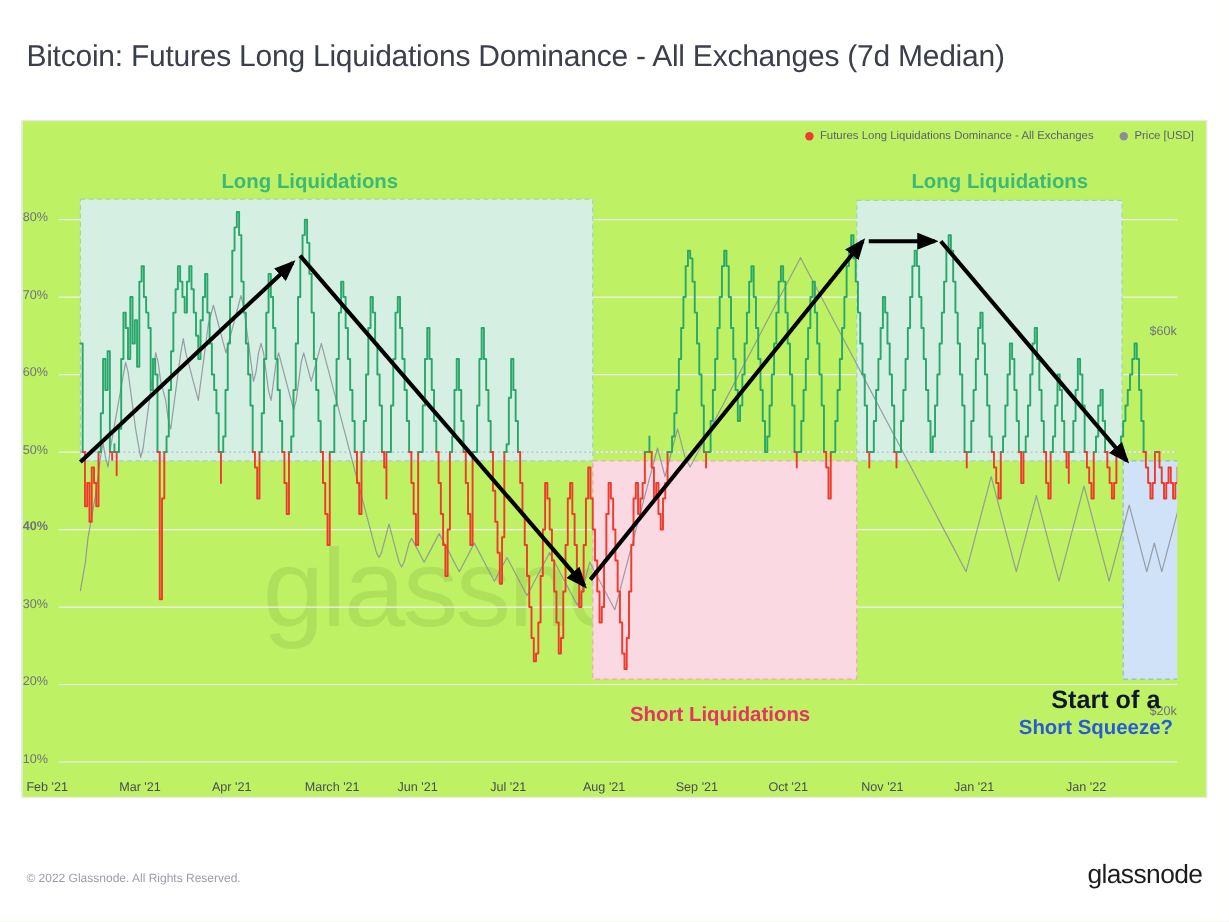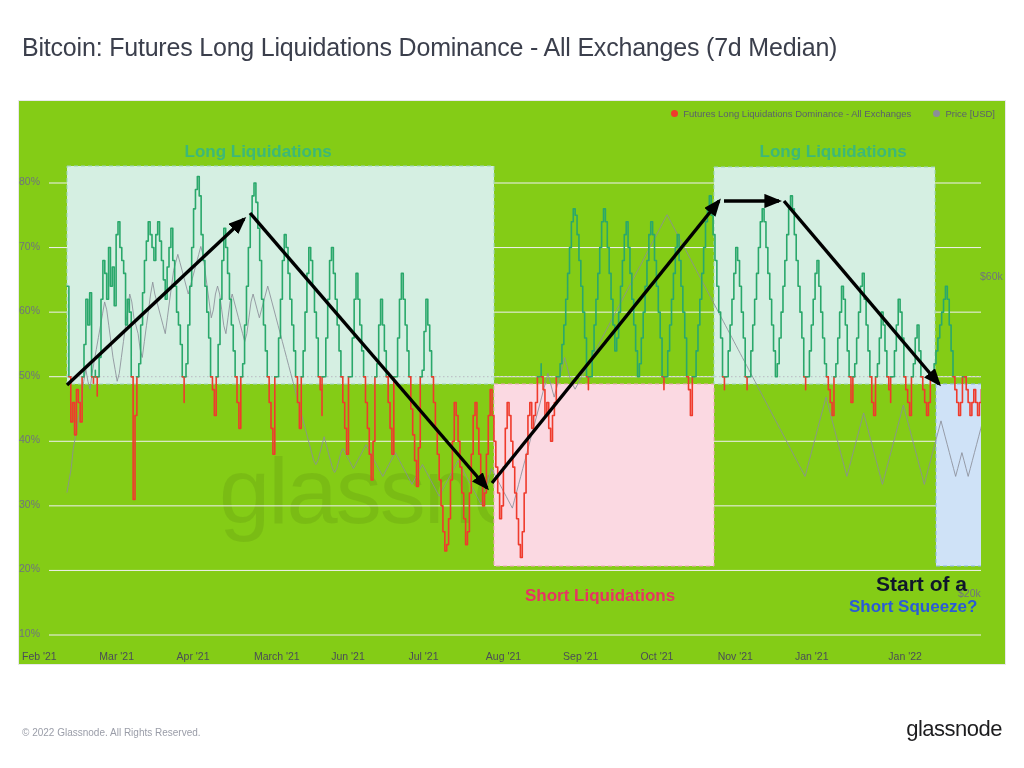--- a/index.html
+++ b/index.html
@@ -14,21 +14,21 @@
   .chart-title{
     position:absolute; left:22px; top:33px;
     font-size:25px; font-weight:400; color:#3b3f4c;
     letter-spacing:-0.2px; white-space:nowrap;
   }
 
   
   .panel{
     position:absolute; left:18px; top:100px;
     width:988px; height:565px;
-    border:1px solid #e8e8ec; background:#84cc16;
+    border:1px solid #e8e8ec; background:#bef264;
   }
 
   
   .legend{
     position:absolute; right:10px; top:7px;
     display:flex; align-items:center; gap:22px;
     font-size:9.5px; color:#5a5f6e;
   }
   .legend-item{ display:flex; align-items:center; gap:5px; white-space:nowrap; }
   .dot{ width:7px; height:7px; border-radius:50%; display:inline-block; }
@@ -200,41 +200,41 @@
           </g>
       </svg>
     </div>
   </div>
 
   <div id="ylabels">
       <div class="ylab" style="left: 8px; top: 175px;">80%</div>
       <div class="ylab" style="left: 8px; top: 239.571px;">70%</div>
       <div class="ylab" style="left: 8px; top: 304.143px;">60%</div>
       <div class="ylab" style="left: 8px; top: 368.714px;">50%</div>
-      <div class="ylab" style="left: 8px; top: 433.286px;">40%</div>
+      <div class="ylab" style="left: 8px; top: 433.286px; font-weight: bold;">40%</div>
       <div class="ylab" style="left: 8px; top: 497.857px;">30%</div>
       <div class="ylab" style="left: 8px; top: 562.429px;">20%</div>
       <div class="ylab" style="left: 8px; top: 627px;">10%</div>
     </div>
   <div id="xlabels">
       <div class="xlab" style="left: 22px;">Feb '21</div>
       <div class="xlab" style="left: 99.3px;">Mar '21</div>
       <div class="xlab" style="left: 176.6px;">Apr '21</div>
       <div class="xlab" style="left: 253.9px;">March '21</div>
       <div class="xlab" style="left: 331.2px; text-align: right;">Jun '21</div>
       <div class="xlab" style="left: 408.5px;">Jul '21</div>
       <div class="xlab" style="left: 485.8px;">Aug '21</div>
       <div class="xlab" style="left: 563.1px;">Sep '21</div>
       <div class="xlab" style="left: 640.4px;">Oct '21</div>
       <div class="xlab" style="left: 717.7px;">Nov '21</div>
       <div class="xlab" style="left: 795px;">Jan '21</div>
       <div class="xlab" style="left: 872.3px; margin-left: 16px;">Jan '22</div>
     </div>
   <div id="plabels">
-      <div class="plab" style="left: 958px; top: 270.158px; margin-left: 22px;">$60k</div>
+      <div class="plab" style="left: 958px; top: 270.158px;">$60k</div>
       <div class="plab" style="left: 958px; top: 587.351px;">$20k</div>
     </div>
   <div id="annotations">
       <div class="ann" style="color: rgb(60, 184, 120); font-size: 17px; left: 184.5px; top: 142px; width: auto; text-align: left;">Long Liquidations</div>
       <div class="ann" style="color: rgb(60, 184, 120); font-size: 17px; left: 759.5px; top: 142px; width: auto; text-align: left;">Long Liquidations</div>
       <div class="ann" style="color: rgb(230, 52, 98); font-size: 17px; left: 509px; top: 586px; width: auto; text-align: left; margin-left: 16px;">Short Liquidations</div>
       <div class="ann" style="color: #0f172a; font-size: 21px; left: 876px; top: 572px; width: auto; text-align: left;">Start of a</div>
       <div class="ann" style="color: rgb(42, 91, 215); font-size: 17px; left: 849px; top: 597px; width: auto; text-align: left;">Short Squeeze?</div>
     </div>
 

